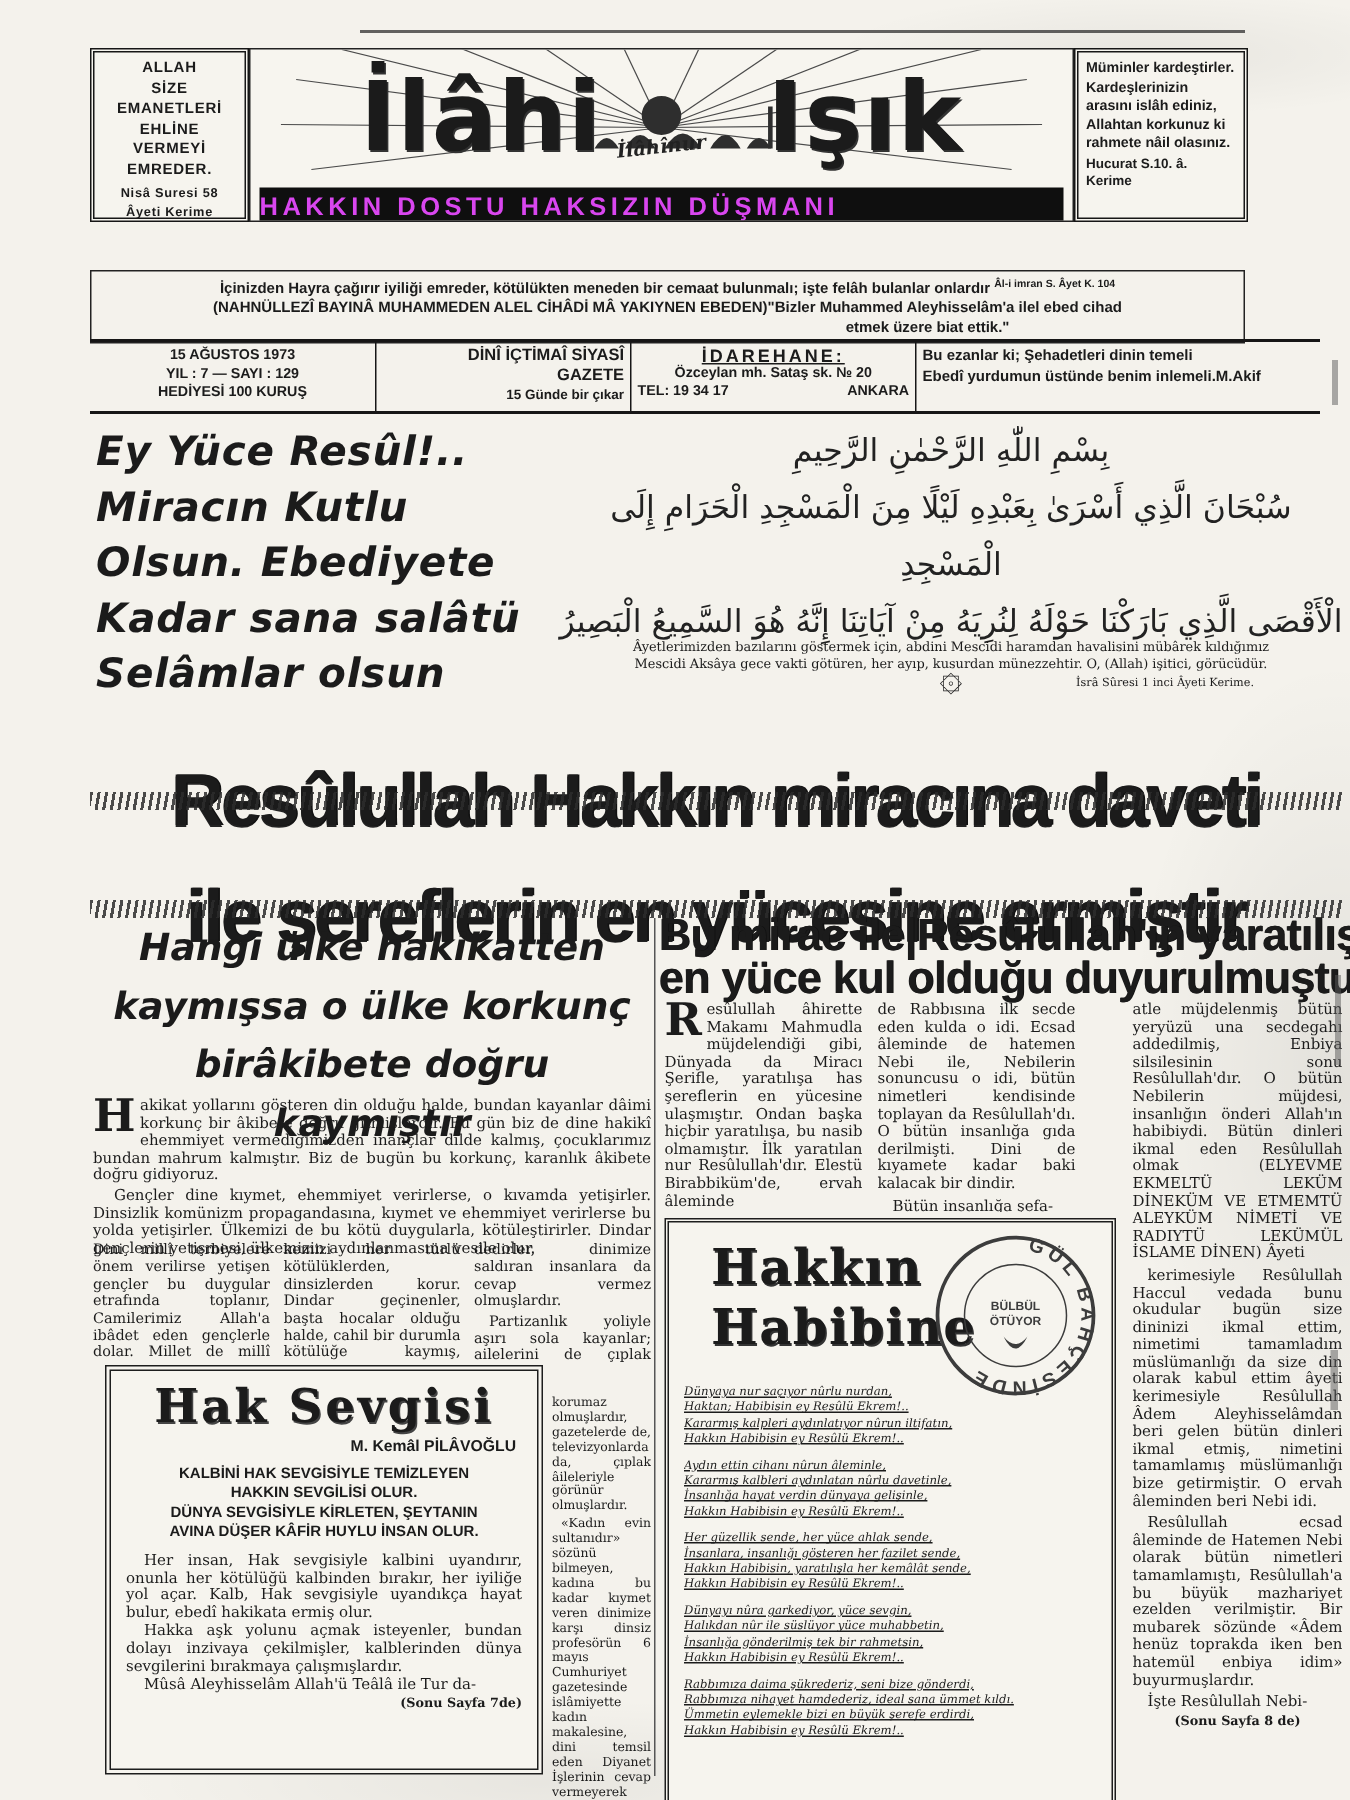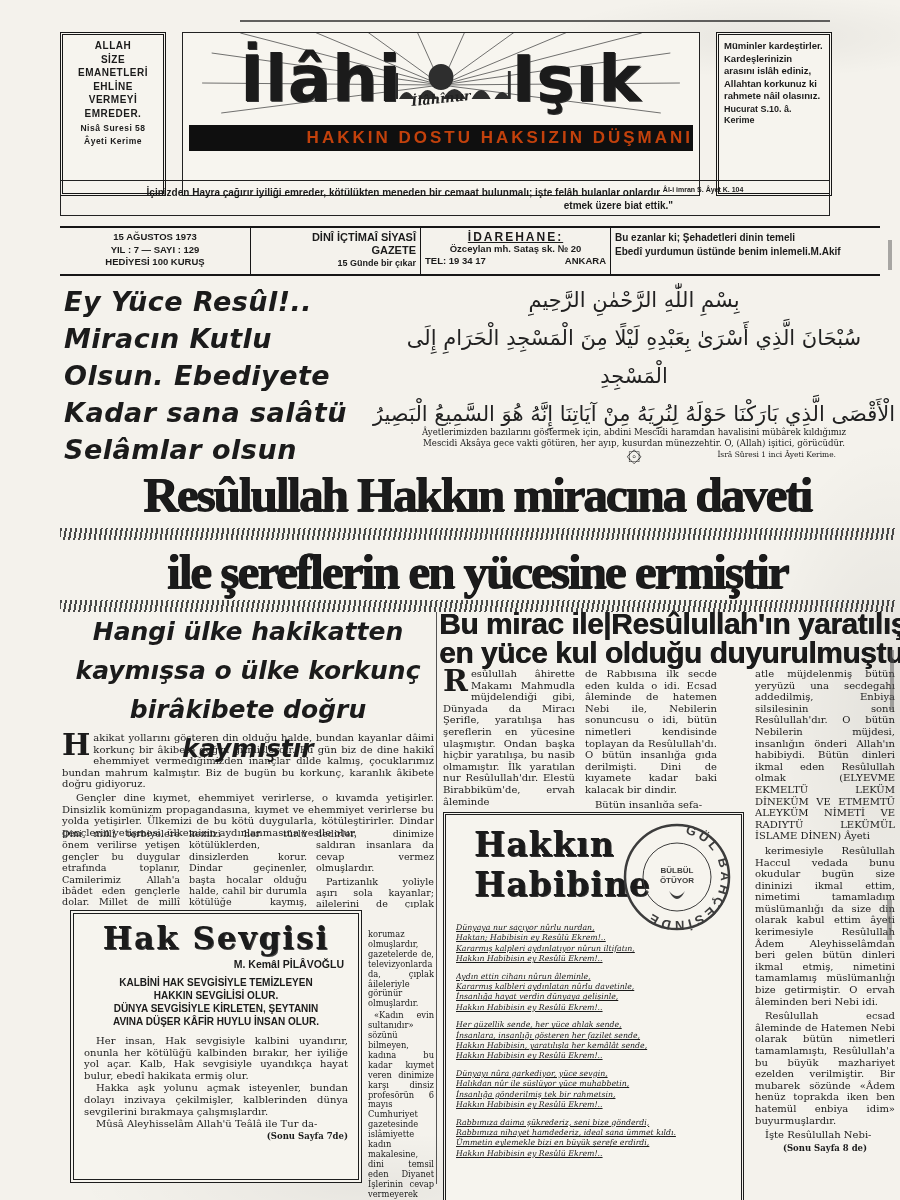--- a/index.html
+++ b/index.html
@@ -10,35 +10,35 @@
       radial-gradient(ellipse 200px 400px at 99% 60%, rgba(0,0,0,.07), transparent 70%),
       radial-gradient(ellipse 400px 80px at 40% 99%, rgba(0,0,0,.05), transparent 70%),
       #f4f2ec;
     color:#1b1b1b;
     font-family:"DejaVu Serif", serif;
     overflow:hidden;
   }
   .abs{position:absolute;}
 
   
-  #masthead{left:60px;top:32px;width:772px;height:164px;display:flex;gap:16px;}
+  #masthead{left:60px;top:32px;width:772px;height:116px;display:flex;gap:0;}
   .side-box{border:3px double #161616;background:#f6f4ee;padding:4px 3px;box-sizing:border-box;
     font-family:"Liberation Sans",sans-serif;font-weight:bold;}
   #left-box{width:106px;text-align:center;font-size:10px;line-height:13.5px;letter-spacing:.5px;}
   #left-box .src{font-size:8.5px;margin-top:3px;line-height:10px;}
   #right-box{width:116px;font-size:9.5px;line-height:12.5px;text-align:left;padding:5px 5px;}
   #right-box .src{font-size:9px;font-weight:900;margin-top:1px;line-height:10px;}
   #center-mast{flex:1;position:relative;border:1px solid #222;overflow:hidden;background:#f7f5ef;}
   #rays{position:absolute;left:0;top:0;width:100%;height:96px;}
   #title-row{position:relative;display:flex;align-items:center;justify-content:center;height:92px;text-align:center;}
   .mast-word{font-family:"DejaVu Sans",sans-serif;font-weight:900;font-size:64px;letter-spacing:1px;
     line-height:86px;text-shadow:1px 1px 0 #333;}
   #mast-script{position:absolute;left:50%;top:58px;transform:translateX(-50%) rotate(-6deg);
     font-style:italic;font-weight:bold;font-size:13px;color:#222;}
-  #mast-banner{position:relative;margin:0 6px;background:#0f0f0f;color:#c2410c;text-align:right;
+  #mast-banner{position:relative;margin:0 6px;background:#0f0f0f;color:#d946ef;text-align:left;
     font-family:"Liberation Sans",sans-serif;font-weight:900;font-size:17px;letter-spacing:3px;
     line-height:26px;height:26px;}
   #mast-sub{position:relative;text-align:center;font-family:"Liberation Sans",sans-serif;
     font-weight:900;font-size:14px;letter-spacing:7px;line-height:20px;}
 
   
   #motto{left:60px;top:180px;width:770px;border:1px solid #222;padding:2px 6px 3px;box-sizing:border-box;
     font-family:"Liberation Sans",sans-serif;font-weight:bold;font-size:10px;line-height:13px;}
   #motto .l1{text-align:center;}
   #motto .ref{font-size:7px;vertical-align:super;}
@@ -59,23 +59,23 @@
   #greeting{left:64px;top:283px;width:305px;font-family:"DejaVu Sans",sans-serif;
     font-weight:bold;font-style:italic;font-size:27px;line-height:37px;letter-spacing:.5px;}
   #callig{left:372px;top:281px;width:524px;text-align:center;direction:rtl;
     font-family:"DejaVu Sans",sans-serif;font-size:21px;line-height:38px;color:#222;}
   #callig .orn{font-size:26px;}
   #caption{left:372px;top:427px;width:524px;font-size:8.6px;line-height:11px;text-align:center;
     font-family:"DejaVu Serif",serif;}
   #caption .src{display:block;text-align:right;font-size:7.5px;padding-right:60px;}
 
   
-  .main-head{left:58px;width:838px;text-align:center;font-family:Liberation Serif, serif;
+  .main-head{left:58px;width:838px;text-align:center;font-family:Liberation Sans, sans-serif;
     font-weight:900;font-size:49px;letter-spacing:-2px;white-space:nowrap;
-    text-shadow:1px 0 0 #111, 0 1px 0 #222;}
+    text-shadow:1px 0 0 #111, 0 1px 0 #222;margin-top:40px;}
   .hatch{left:60px;width:836px;height:12px;
     background:repeating-linear-gradient(100deg,#2c2c2c 0 2px,transparent 2px 5px);
     opacity:.85;}
 
   
   .body-text{font-size:10px;line-height:11.6px;text-align:justify;}
   .dropcap{float:left;font-size:30px;line-height:26px;font-weight:bold;margin:0 3px 0 0;
     font-family:"DejaVu Serif",serif;}
   .contd{text-align:right;font-weight:bold;font-size:8.5px;}
   .vrule{border-left:1px solid #555;}
@@ -181,20 +181,21 @@
       <div class="src">Hucurat S.10. â.</div>
       <div class="src">Kerime</div>
     </div>
   </div>
 
   <div id="motto" class="abs">
     <div class="l1">
       <span>İçinizden Hayra çağırır iyiliği emreder, kötülükten meneden bir cemaat bulunmalı; işte felâh bulanlar onlardır</span>
       <span class="ref">Âl-i imran S. Âyet K. 104</span>
     </div>
+    <div class="l1">(NAHNÜLLEZÎ BAYINÂ MUHAMMEDEN ALEL CİHÂDİ MÂ YAKIYNEN EBEDEN)"Bizler Muhammed Aleyhisselâm'a ilel ebed cihad</div>
     <div class="l3">etmek üzere biat ettik."</div>
   </div>
 
   <div id="infobar" class="abs">
     <div class="cell-date">
       <div>15 AĞUSTOS 1973</div>
       <div>YIL : 7 — SAYI : 129</div>
       <div>HEDİYESİ 100 KURUŞ</div>
     </div>
     <div class="cell-type">

